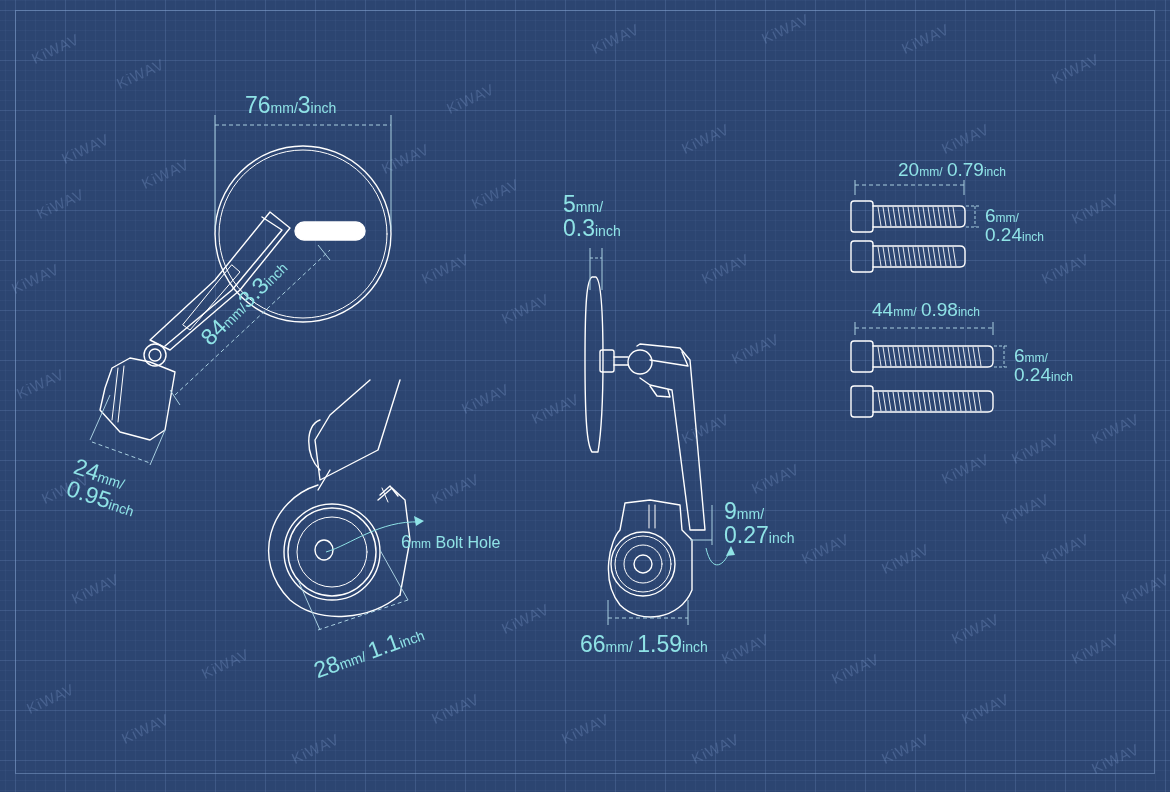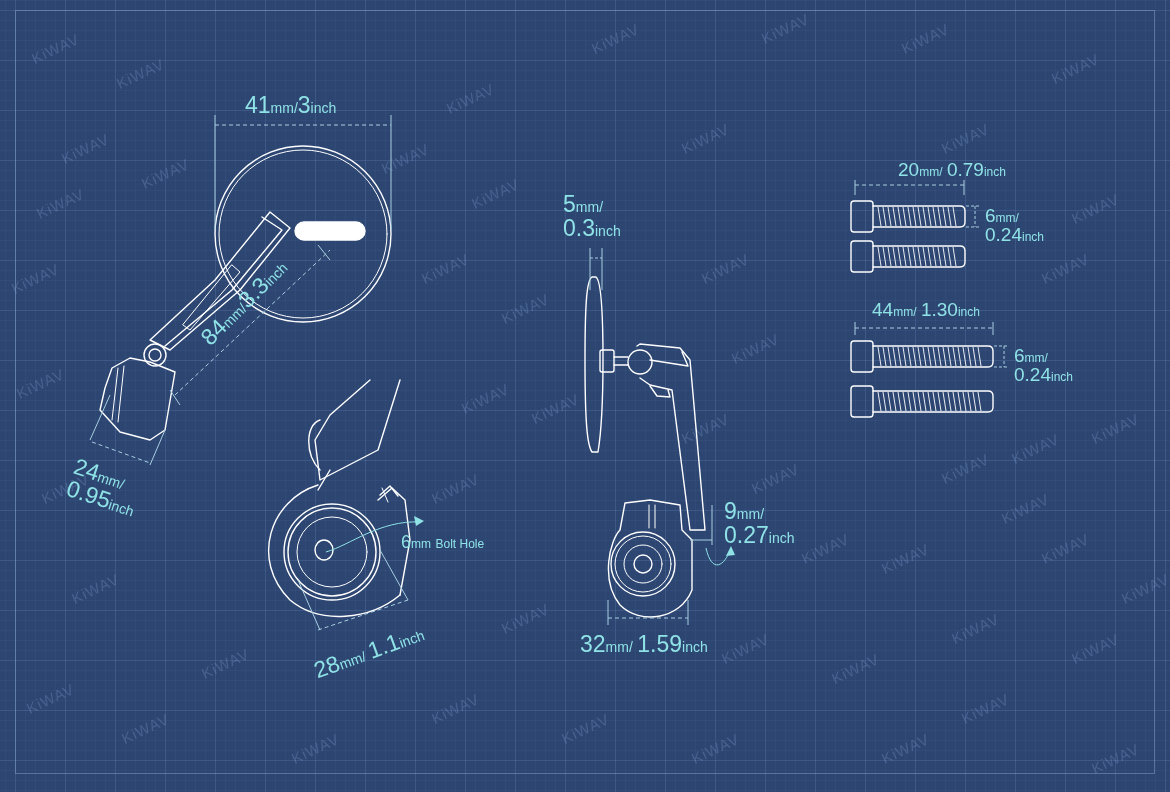--- a/index.html
+++ b/index.html
@@ -179,56 +179,56 @@
       <path d="M326 552 C350 545 380 520 420 522"></path>
       <path d="M706 548 C712 575 725 565 730 550"></path>
     </g>
     <g fill="#8fe3e6">
       <path d="M424 521 L414 516 L416 526 Z"></path>
       <path d="M731 546 L726 556 L735 555 Z"></path>
     </g>
   </svg>
 
   <div class="lbl" style="left:245px;top:94px">
-    <span class="big">41</span><span class="sm">mm</span><span class="sm">/</span><span class="big">3</span><span class="sm">inch</span>
+    <span class="big">76</span><span class="sm">mm</span><span class="sm">/</span><span class="big">3</span><span class="sm">inch</span>
   </div>
   <div class="lbl" style="left:205px;top:330px;transform:rotate(-45deg);transform-origin:left center">
     <span class="big">84</span><span class="sm">mm</span><span class="sm">/</span><span class="big">3.3</span><span class="sm">inch</span>
   </div>
   <div class="lbl" style="left:78px;top:455px;transform:rotate(18deg);transform-origin:left top">
     <div><span class="big">24</span><span class="sm">mm</span><span class="sm">/</span></div>
     <div><span class="big">0.95</span><span class="sm">inch</span></div>
   </div>
 
   <div class="lbl" style="left:401px;top:533px">
-    <span class="big" style="font-size:18px">6</span><span class="sm" style="font-size:12px">mm</span> <span class="sm" style="font-size:12px">Bolt Hole</span>
+    <span class="big" style="font-size:18px">6</span><span class="sm" style="font-size:12px">mm</span> <span class="sm" style="font-size:16px">Bolt Hole</span>
   </div>
   <div class="lbl" style="left:315px;top:660px;transform:rotate(-20deg);transform-origin:left center">
     <span class="big">28</span><span class="sm">mm</span><span class="sm">/</span> <span class="big">1.1</span><span class="sm">inch</span>
   </div>
 
   <div class="lbl" style="left:563px;top:192px;line-height:1.05">
     <div><span class="big">5</span><span class="sm">mm</span><span class="sm">/</span></div>
     <div><span class="big">0.3</span><span class="sm">inch</span></div>
   </div>
   <div class="lbl" style="left:724px;top:499px;line-height:1.05">
     <div><span class="big">9</span><span class="sm">mm</span><span class="sm">/</span></div>
     <div><span class="big">0.27</span><span class="sm">inch</span></div>
   </div>
   <div class="lbl" style="left:580px;top:633px">
-    <span class="big">32</span><span class="sm">mm</span><span class="sm">/</span> <span class="big">1.59</span><span class="sm">inch</span>
+    <span class="big">66</span><span class="sm">mm</span><span class="sm">/</span> <span class="big">1.59</span><span class="sm">inch</span>
   </div>
 
   <div class="lbl" style="left:898px;top:160px">
     <span class="big" style="font-size:19px">20</span><span class="sm" style="font-size:12px">mm</span><span class="sm" style="font-size:12px">/</span> <span class="big" style="font-size:19px">0.79</span><span class="sm" style="font-size:12px">inch</span>
   </div>
   <div class="lbl" style="left:985px;top:206px;line-height:1.0">
     <div><span class="big" style="font-size:19px">6</span><span class="sm" style="font-size:12px">mm</span><span class="sm" style="font-size:12px">/</span></div>
     <div><span class="big" style="font-size:19px">0.24</span><span class="sm" style="font-size:12px">inch</span></div>
   </div>
   <div class="lbl" style="left:872px;top:300px">
-    <span class="big" style="font-size:19px">44</span><span class="sm" style="font-size:12px">mm</span><span class="sm" style="font-size:12px">/</span> <span class="big" style="font-size:19px">1.30</span><span class="sm" style="font-size:12px">inch</span>
+    <span class="big" style="font-size:19px">44</span><span class="sm" style="font-size:12px">mm</span><span class="sm" style="font-size:12px">/</span> <span class="big" style="font-size:19px">0.98</span><span class="sm" style="font-size:12px">inch</span>
   </div>
   <div class="lbl" style="left:1014px;top:346px;line-height:1.0">
     <div><span class="big" style="font-size:19px">6</span><span class="sm" style="font-size:12px">mm</span><span class="sm" style="font-size:12px">/</span></div>
     <div><span class="big" style="font-size:19px">0.24</span><span class="sm" style="font-size:12px">inch</span></div>
   </div>
 </div>
 
 </body></html>

